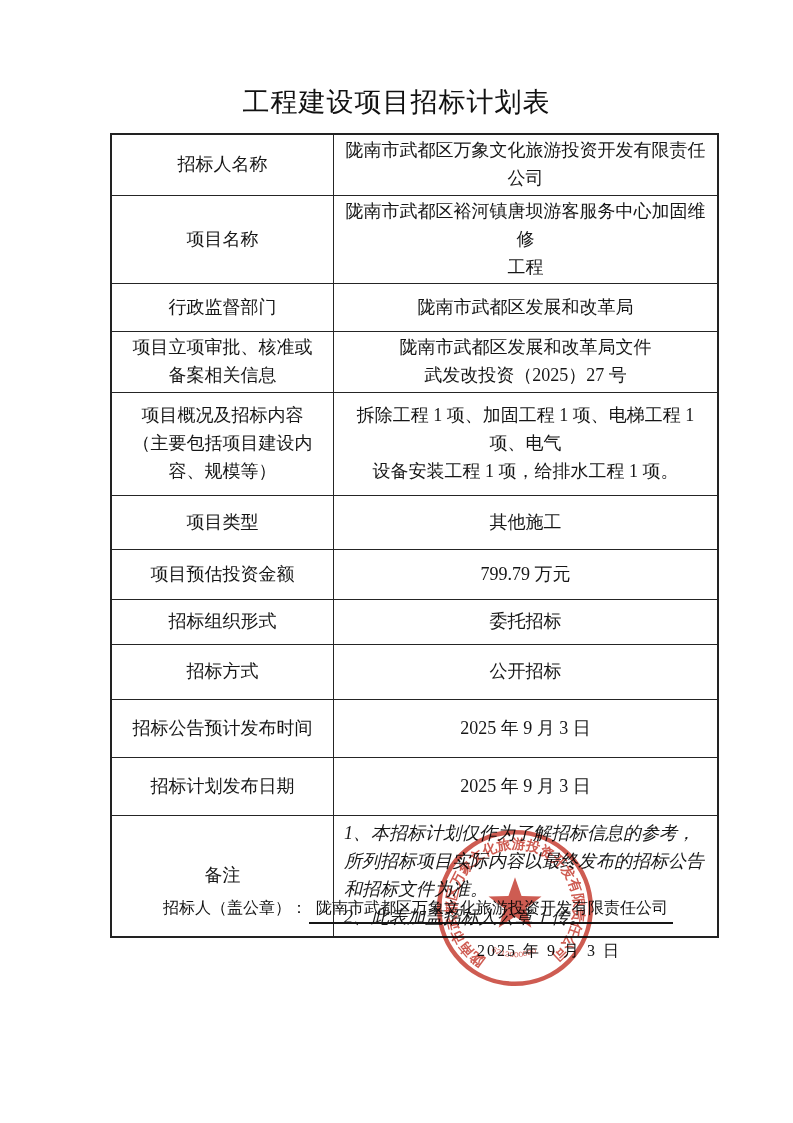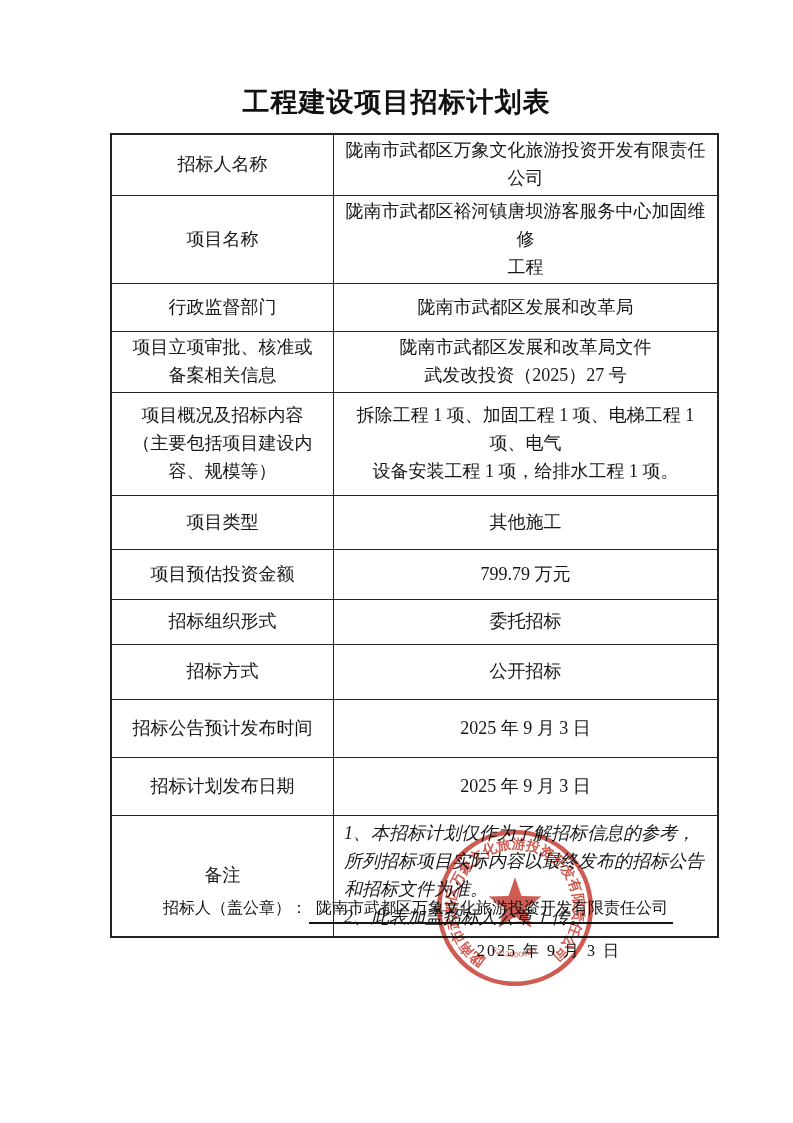--- a/index.html
+++ b/index.html
@@ -8,21 +8,21 @@
     background:#ffffff;
     position:relative;
     font-family:"Liberation Serif","DejaVu Serif",serif;
     color:#1a1a1a;
     overflow:hidden;
   }
   .page-title{
     position:absolute;top:84px;left:0;width:793px;
     text-align:center;
     font-family:"Liberation Sans","DejaVu Sans",sans-serif;
-    font-weight:bold;font-size:27px;letter-spacing:1px;
+    font-weight:normal;font-size:27px;letter-spacing:1px;
     color:#111;
   }
   table.plan{
     position:absolute;left:110px;top:133px;
     width:568px;
     border-collapse:collapse;
     table-layout:fixed;
     border:2px solid #222;
   }
   table.plan td{

